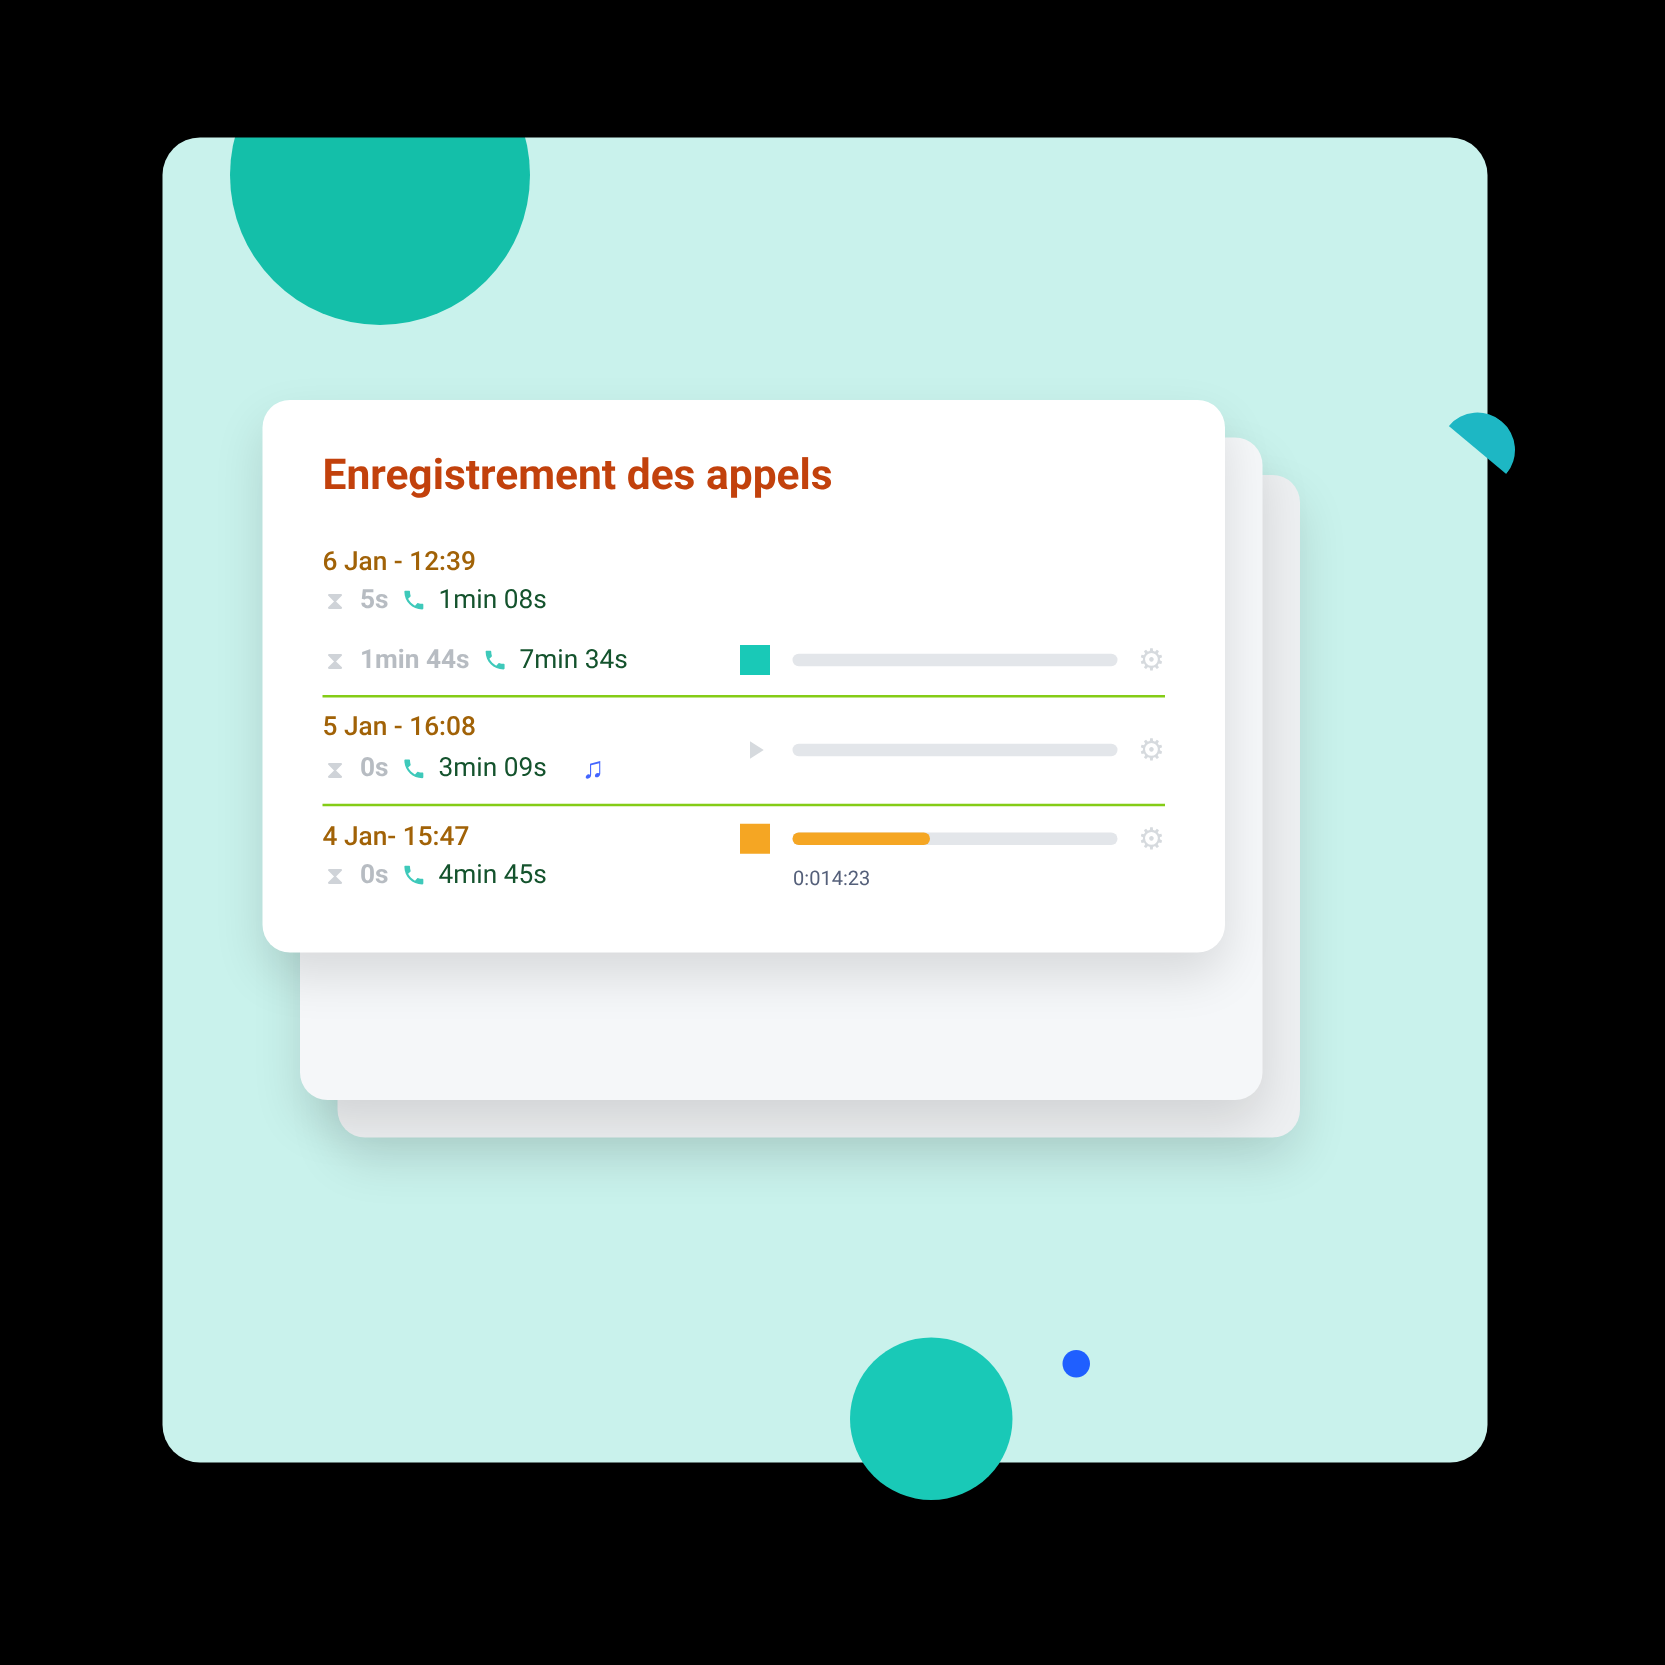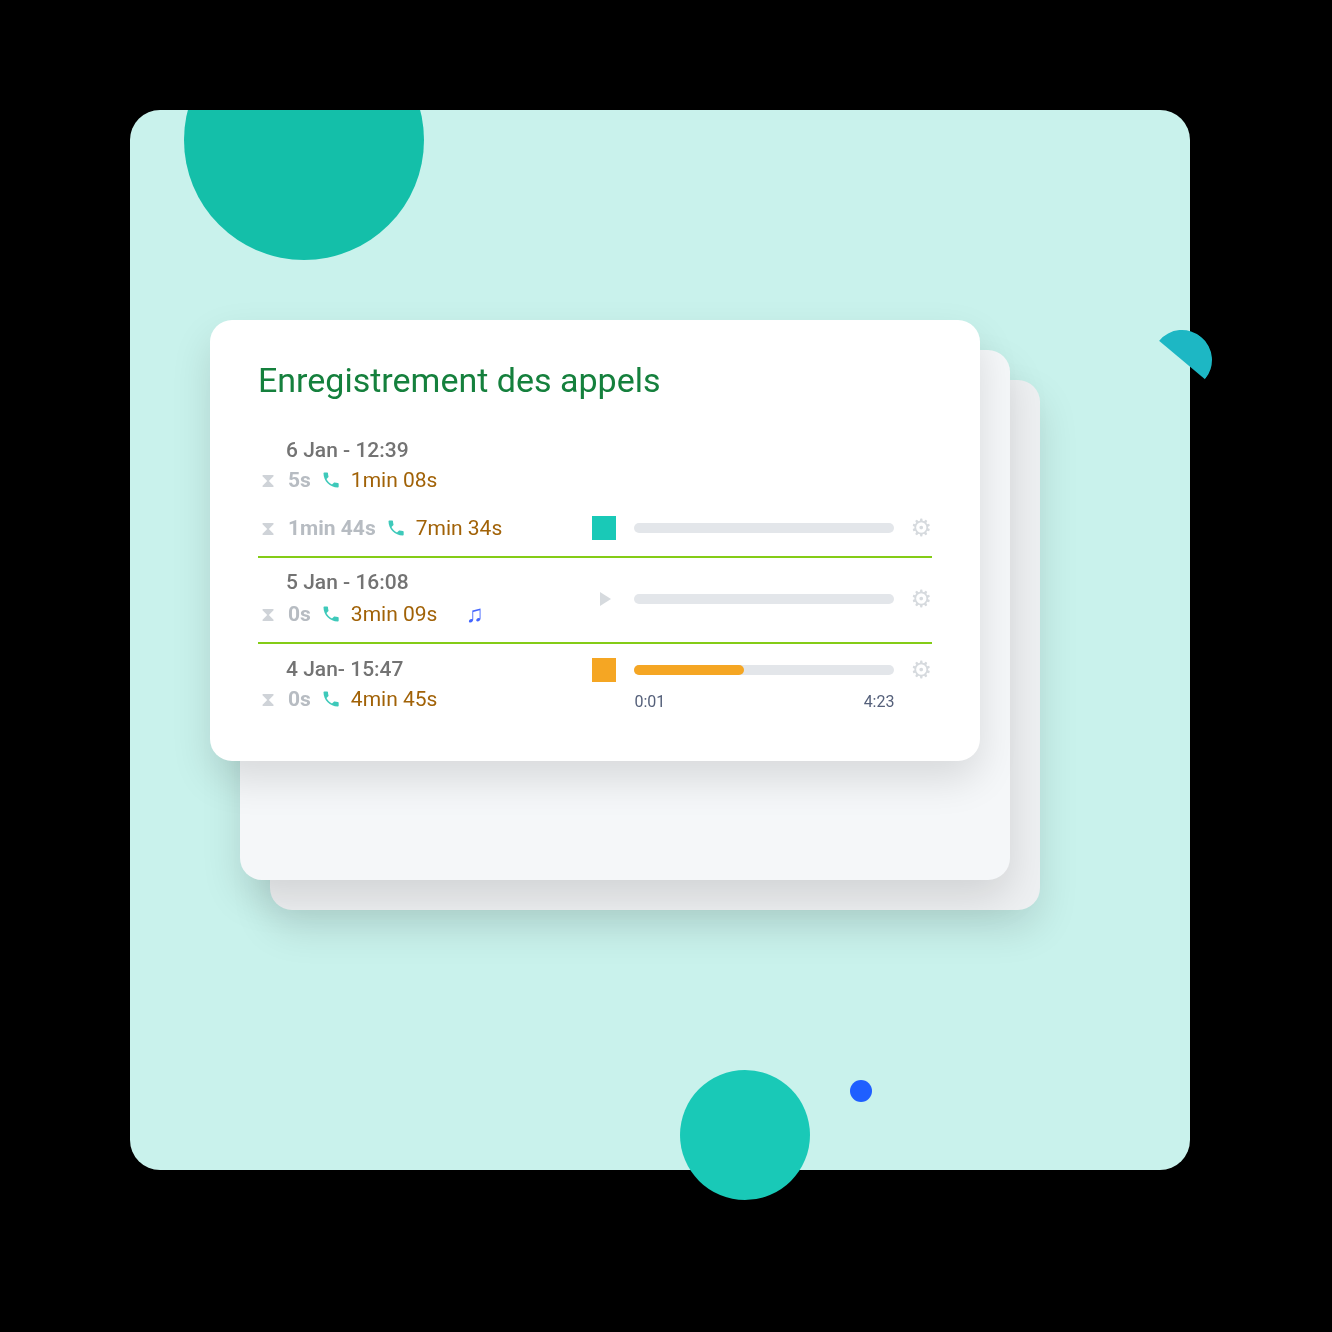--- a/index.html
+++ b/index.html
@@ -87,45 +87,44 @@
     z-index: 0;
   }
   .card.main {
     position: relative;
     z-index: 2;
     padding: 40px 48px 36px 48px;
   }
 
   .card-title {
     font-size: 34px;
-    font-weight: 400;
-    color: #15803d;
+    font-weight: 700;
+    color: #c2410c;
     margin-bottom: 26px;
   }
 
   .row {
     padding: 12px 0 14px 0;
   }
   .row + .row { border-top: 2px solid #84cc16; }
   .row-top {
     font-size: 21px;
-    color: #737373;
+    color: #a16207;
     font-weight: 500;
     margin-bottom: 6px;
-    margin-left: 28px;
   }
   .meta {
     display: flex;
     align-items: center;
     gap: 10px;
     font-size: 21px;
   }
   .meta.sub { margin-top: 22px; }
   .wait { color: #b7bcc2; font-weight: bold; }
-  .dur  { color: #a16207; }
+  .dur  { color: #14532d; }
   .icon-hourglass {
     color: #cfd3d8;
     font-size: 20px;
     display:inline-block;
     width:20px; text-align:center;
   }
   .icon-phone {
     width: 20px; height:20px;
     display:inline-block;
   }
@@ -167,21 +166,21 @@
     background:#f5a623;
     border-radius:5px;
   }
   .gear {
     color:#d6dade;
     font-size:24px;
     cursor:pointer;
   }
   .times {
     display:flex;
-    justify-content:space-between;
+    justify-content:flex-start;
     width:260px;
     font-size:16px;
     color:#55607a;
     margin-top:8px;
     margin-left:44px;
   }
   .player-col { display:flex; flex-direction:column; align-items:flex-start; }
 </style>
 </head>
 <body>

